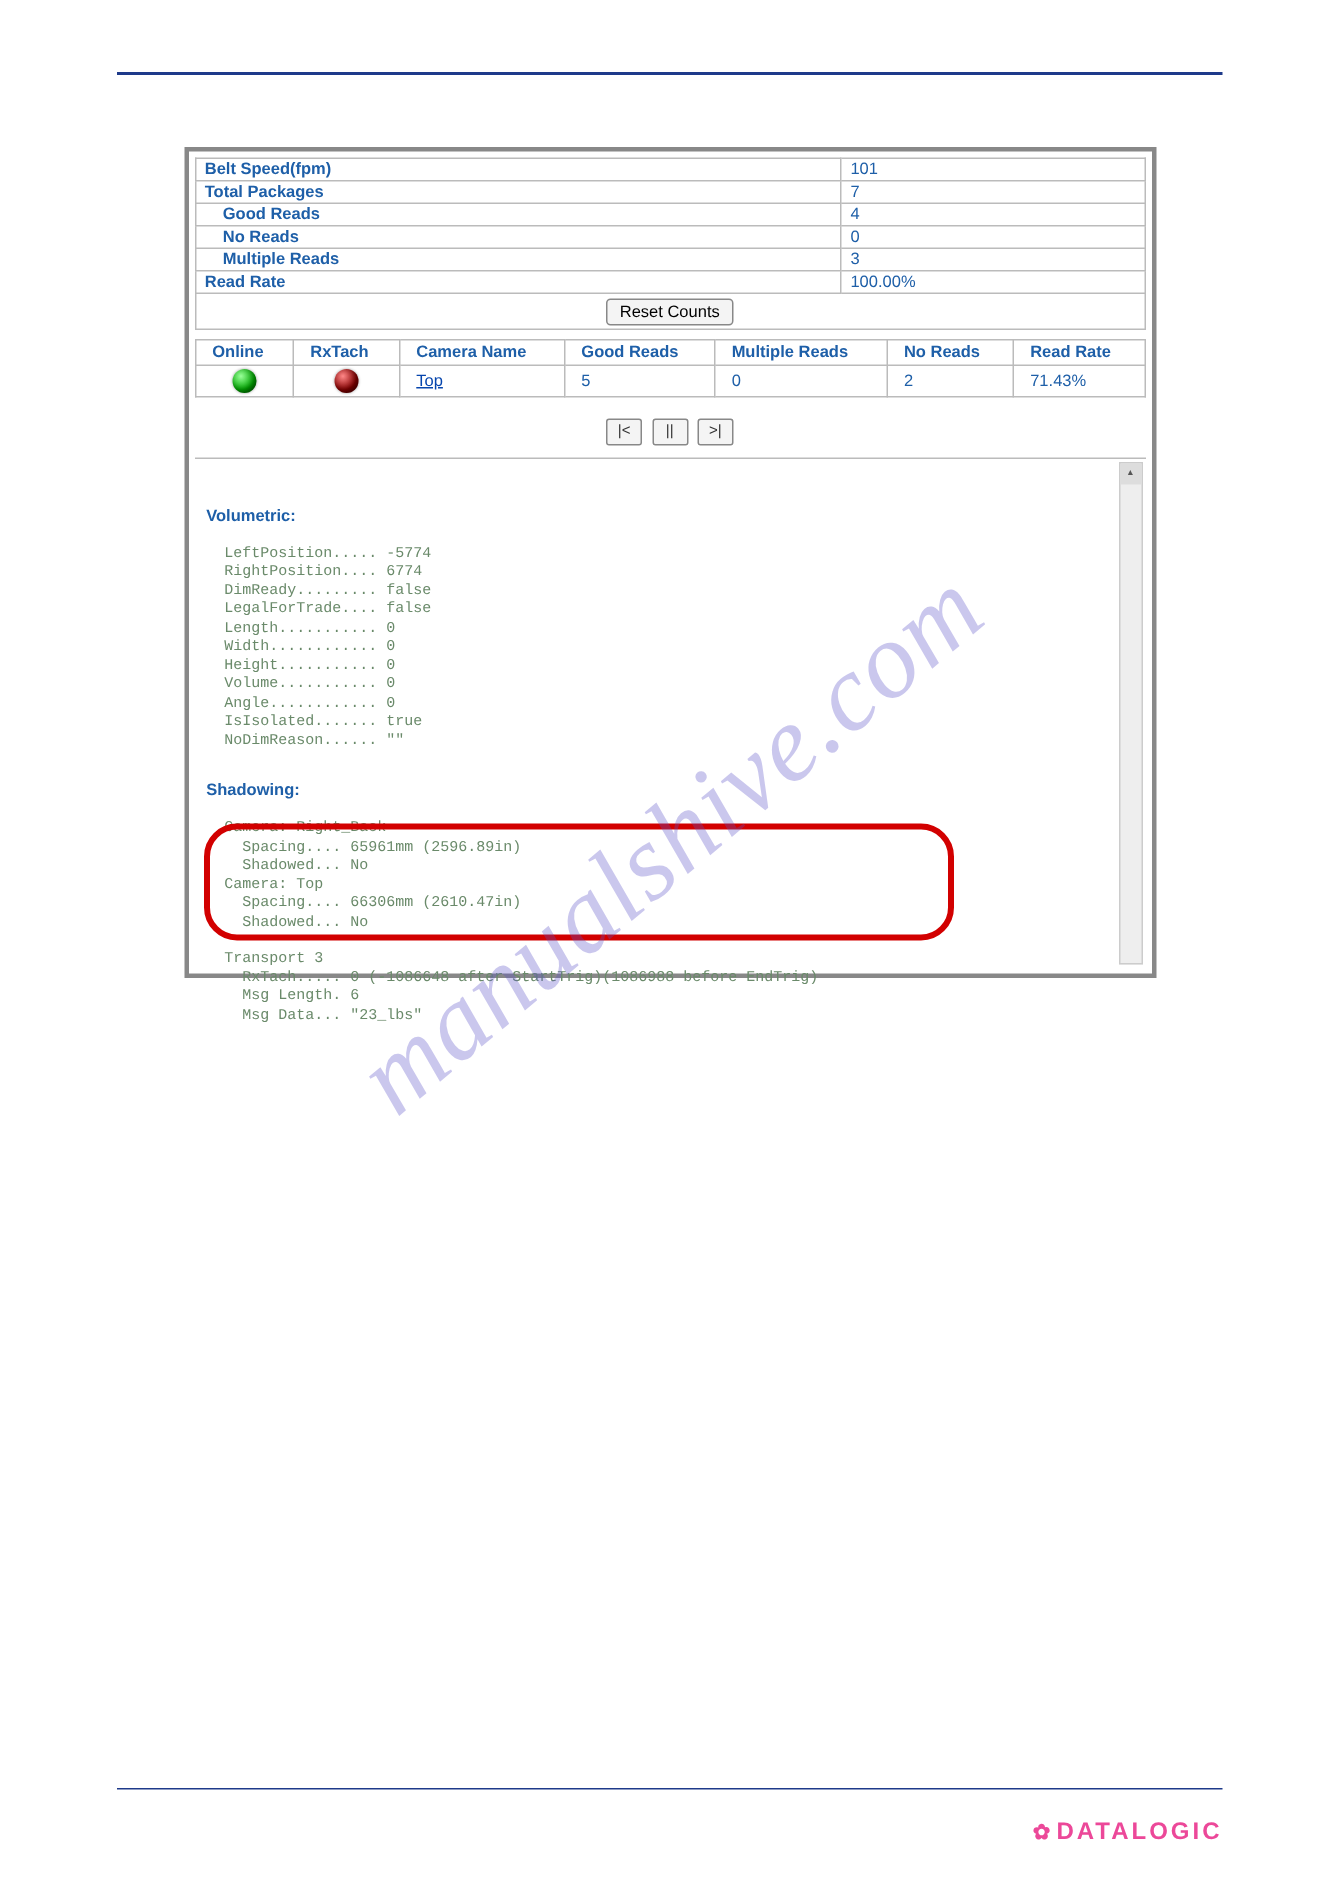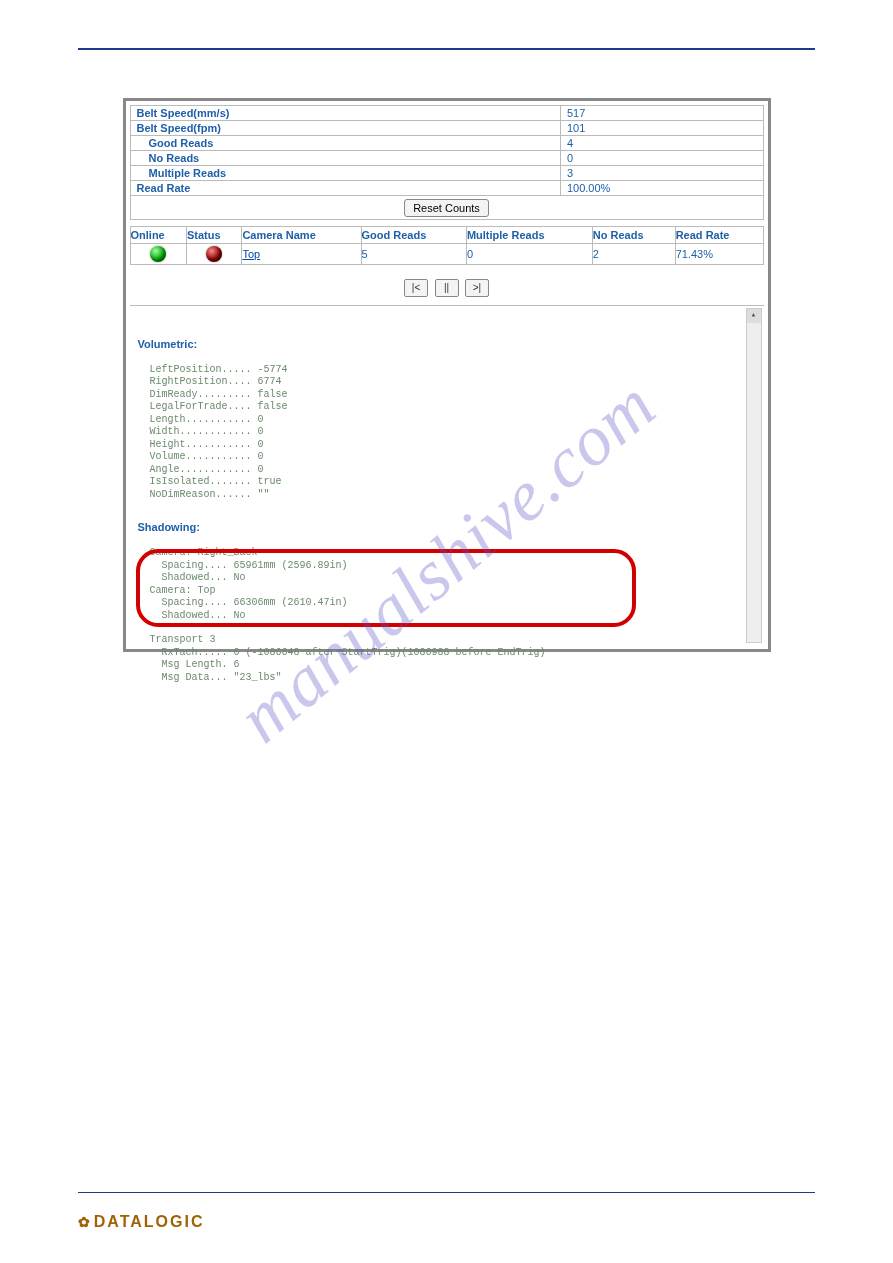--- a/index.html
+++ b/index.html
@@ -55,21 +55,21 @@
     border-radius: 3px;
   }
   .camera-table {
     width: 100%;
     border-collapse: collapse;
     font-size: 11px;
     margin-top: 6px;
   }
   .camera-table th, .camera-table td {
     border: 1px solid #bbb;
-    padding: 2px 0;
+    padding: 2px 11px;
     color: #1e5fa8;
     text-align: left;
     font-weight: bold;
     font-size:11px;
   }
   .camera-table td { font-weight: normal; color:#1e5fa8; }
   .camera-table td.cam-link { text-decoration: underline; color:#0645ad; }
   .led {
     width: 16px; height: 16px; border-radius: 50%;
     display: inline-block;
@@ -156,21 +156,22 @@
   .footer {
     position:absolute;
     left:78px; right:78px;
     bottom:32px;
   }
   .footer-rule {
     border-top:1px solid #1e3a8a;
     margin-bottom:10px;
   }
   .footer-logo {
-    color:#a16207;
+    text-align:right;
+    color:#ec4899;
     font-family: Arial, sans-serif;
     font-size:16px;
     letter-spacing:2px;
     font-weight:bold;
     margin-top:20px;
   }
   .footer-logo .gear {
     display:inline-block;
     font-size:14px;
     margin-right:2px;
@@ -180,26 +181,26 @@
 <body>
 
 <div class="page">
   <div class="header-rule"></div>
 
   <div class="panel-outer">
 
     <table class="stats-table">
       <tbody id="stats-body">
           <tr>
-            <td>Belt Speed(mm/s)</td>
-            <td class="val-col">517</td>
-          </tr>
-          <tr>
             <td>Belt Speed(fpm)</td>
             <td class="val-col">101</td>
+          </tr>
+          <tr>
+            <td>Total Packages</td>
+            <td class="val-col">7</td>
           </tr>
           <tr>
             <td class="indent">Good Reads</td>
             <td class="val-col">4</td>
           </tr>
           <tr>
             <td class="indent">No Reads</td>
             <td class="val-col">0</td>
           </tr>
           <tr>
@@ -213,21 +214,21 @@
         </tbody>
     </table>
     <div class="reset-row">
       <button class="reset-btn">Reset Counts</button>
     </div>
 
     <table class="camera-table">
       <thead>
           <tr id="cam-head-row">
             <th>Online</th>
-            <th>Status</th>
+            <th>RxTach</th>
             <th>Camera Name</th>
             <th>Good Reads</th>
             <th>Multiple Reads</th>
             <th>No Reads</th>
             <th>Read Rate</th>
           </tr>
         </thead>
       <tbody id="cam-body">
           <tr>
             <td style="text-align: center;"><span class="led led-green"></span></td>

